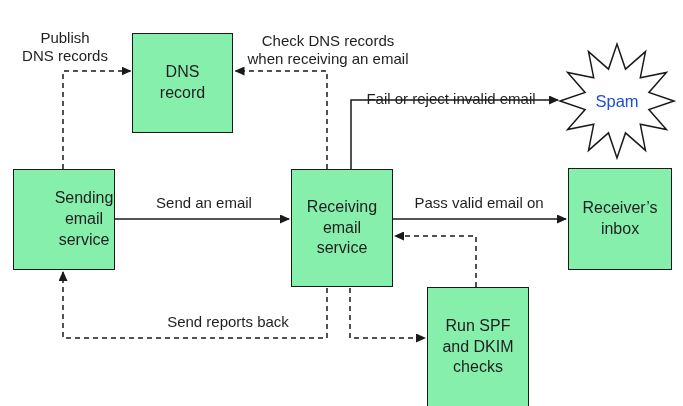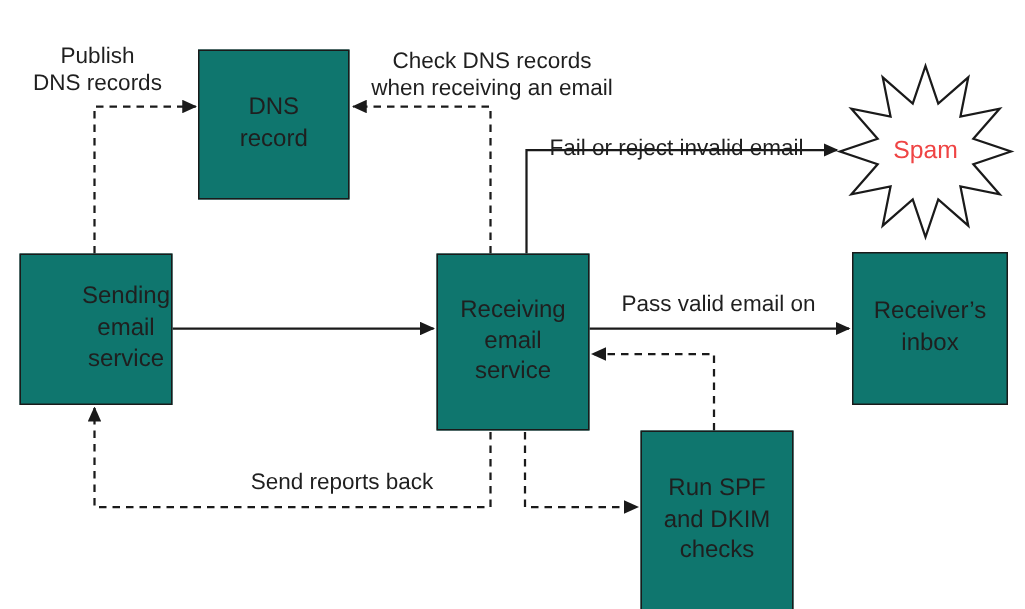--- a/index.html
+++ b/index.html
@@ -15,21 +15,21 @@
     overflow: hidden;
   }
   .canvas svg.wires {
     position: absolute;
     left: 0; top: 0;
     width: 683px; height: 406px;
   }
   .node {
     position: absolute;
     border: 1.5px solid #1a1a1a;
-    background: #0f766e;
+    background: #86efac;
     display: flex;
     align-items: center;
     justify-content: center;
     text-align: center;
     color: #1f1f1f;
     font-size: 16px;
     line-height: 1.3;
     white-space: pre-line;
   }
   .node-sending   { left: 13px;  top: 169px; width: 102px; height: 101px; padding-left: 40px; }
@@ -50,21 +50,21 @@
   .label-check   { left: 328px; top: 32px; }
   .label-fail    { left: 451px; top: 78px; margin-top: 12px; }
   .label-send    { left: 204px; top: 194px; }
   .label-pass    { left: 479px; top: 194px; }
   .label-reports { left: 195px; top: 313px; margin-left: 33px; }
   .spam-label {
     position: absolute;
     left: 617px; top: 101px;
     transform: translate(-50%, -50%);
     font-size: 16.5px;
-    color: #ef4444;
+    color: #1d4ed8;
   }
 </style>
 </head>
 <body>
 
 <div class="canvas">
 
   <svg class="wires" viewBox="0 0 683 406">
     <defs>
       <marker id="arrow" viewBox="0 0 10 9" refX="9" refY="4.5" markerWidth="10" markerHeight="9" markerUnits="userSpaceOnUse" orient="auto">
@@ -119,16 +119,17 @@
 checks</span>
   </div>
 
   <div class="spam-label">Spam</div>
 
   <div class="edge-label label-publish">Publish
 DNS records</div>
   <div class="edge-label label-check">Check DNS records
 when receiving an email</div>
   <div class="edge-label label-fail">Fail or reject invalid email</div>
+  <div class="edge-label label-send">Send an email</div>
   <div class="edge-label label-pass">Pass valid email on</div>
   <div class="edge-label label-reports">Send reports back</div>
 
 </div>
 
 </body></html>

